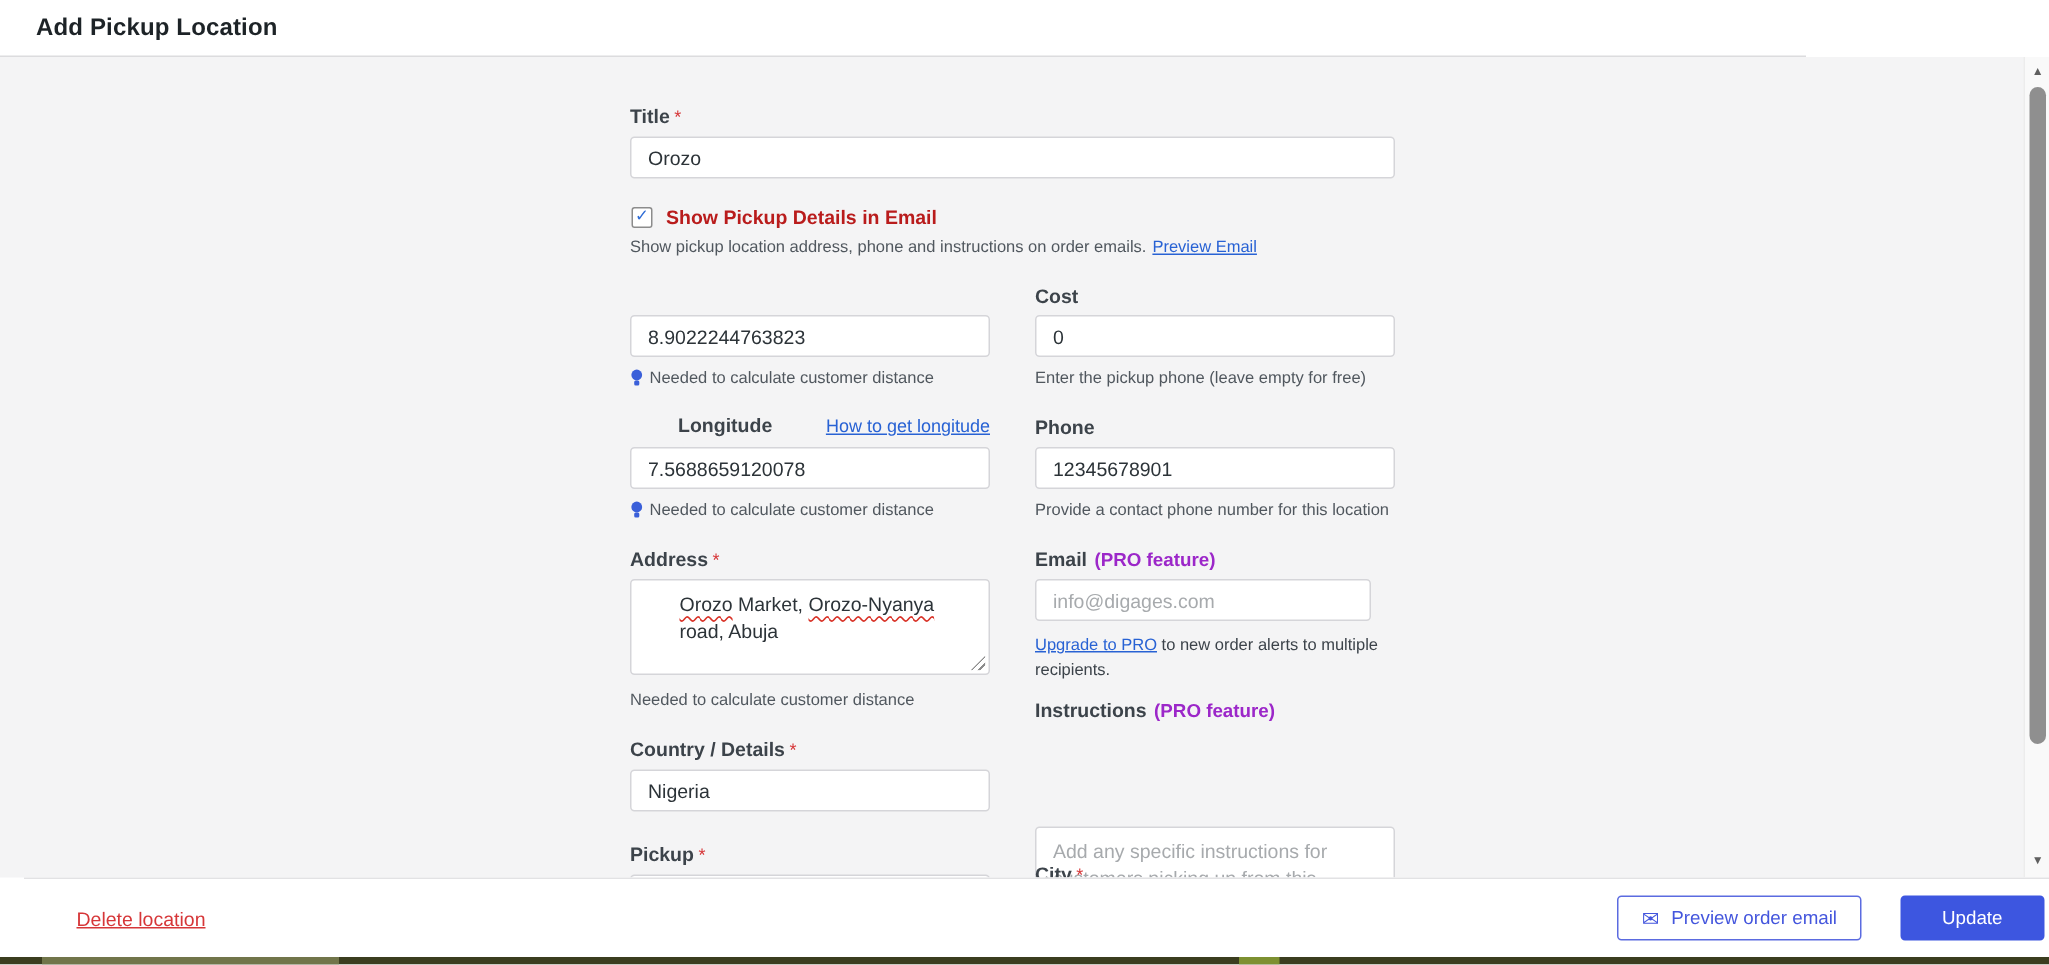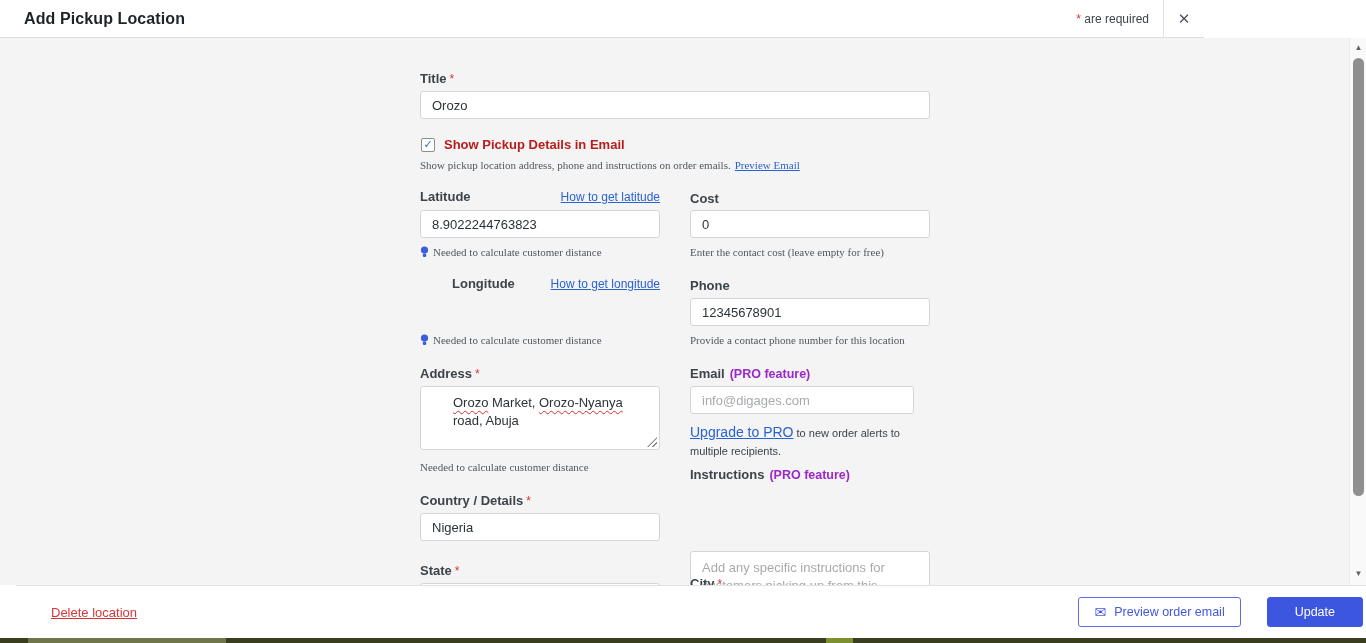--- a/index.html
+++ b/index.html
@@ -25,21 +25,21 @@
   .lbl { font-size:13px; font-weight:700; color:#3c434a; }
   .req-star { color:#d63638; font-size:12px; margin-left:3px; }
   .pro { color:#9c27c9; font-size:12.5px; font-weight:700; margin-left:5px; }
   .lblrow { display:flex; justify-content:space-between; align-items:baseline; }
   .lnk { color:#2862d4; text-decoration:underline; cursor:pointer; }
   .lnk.sm { font-size:12px; }
   .inp { height:28px; background:#fff; border:1px solid #d5d5d9; border-radius:3px;
     font-size:13px; color:#2c3338; padding:0 11px; width:100%;
     font-family:"Liberation Sans","DejaVu Sans",sans-serif; }
   .inp::placeholder { color:#a7aaad; opacity:1; }
-  .helper { font-size:11px; color:#50575e; display:flex; gap:4px;font-family:Liberation Serif, serif; }
+  .helper { font-size:11px; color:#50575e; display:flex; gap:4px; }
   .bulb { flex:0 0 auto; }
   .chkrow { display:flex; align-items:center; gap:9px; }
   .chk { width:14px; height:14px; background:#fff; border:1px solid #8c8c8c; border-radius:2px;
     display:inline-flex; align-items:center; justify-content:center; cursor:pointer;
     color:#2e6cd6; font-size:11px; font-weight:700; line-height:1; }
   .chklabel { font-size:13px; font-weight:700; color:#b91c1c; cursor:pointer; }
   .textarea { position:relative; background:#fff; border:1px solid #d5d5d9; border-radius:3px;
     font-size:13px; color:#2c3338; padding:7px 11px; cursor:text; }
   .textarea .ph { color:#a7aaad; line-height:1.4; display:block; }
   .ta-text { line-height:1.4; }
@@ -78,70 +78,62 @@
   .strip .seg1 { position:absolute; left:28px; top:0; width:198px; height:5px; background:#71754a; }
   .strip .seg2 { position:absolute; left:826px; top:0; width:27px; height:5px; background:#7d9031; }
 </style>
 </head>
 <body>
 
 <div class="modal">
 
   <div class="hdr">
     <h1>Add Pickup Location</h1>
-    <div class="hdr-right">
-      <span class="req-note"><span class="req">*</span><span> are required</span></span>
-      <span class="hdr-divider"></span>
-      <button class="close-btn">✕</button>
-    </div>
   </div>
 
   <div class="content">
 
     <div class="f" style="left:420px; top:31px;">
       <span class="lbl">Title</span><span class="req-star">*</span>
     </div>
     <input class="f inp" style="left: 420px; top: 53px; width: 510px;" value="Orozo">
 
     <div class="f chkrow" style="left:421px; top:99px;">
       <span class="chk">✓</span>
       <span class="chklabel">Show Pickup Details in Email</span>
     </div>
     <div class="f helper" style="left:420px; top:121px;">
       <span>Show pickup location address, phone and instructions on order emails.</span>
       <a class="lnk" style="font-size:11px;">Preview Email</a>
     </div>
 
-    <div class="f lblrow" style="left:420px; top:151px; width:240px;">
-      <span class="lbl">Latitude</span>
-      <a class="lnk sm">How to get latitude</a>
-    </div>
     <div class="f" style="left:690px; top:151px;">
       <span class="lbl">Cost</span>
     </div>
     <input class="f inp" style="left: 420px; top: 172px; width: 240px;" value="8.9022244763823">
     <input class="f inp" style="left: 690px; top: 172px; width: 240px;" value="0">
     <div class="f helper" style="left:420px; top:208px;">
       <svg class="bulb" width="9" height="12" viewBox="0 0 9 12">
           <circle cx="4.5" cy="4" r="3.6" fill="#3a5fd9"></circle>
           <rect x="2.8" y="7.6" width="3.4" height="3.4" rx="1" fill="#3a5fd9"></rect>
         </svg>
       <span>Needed to calculate customer distance</span>
     </div>
     <div class="f helper" style="left:690px; top:208px;">
-      <span>Enter the contact cost (leave empty for free)</span>
+      <span>Enter the pickup phone (leave empty for free)</span>
     </div>
 
     <div class="f lblrow" style="left:420px; top:238px; width:240px;padding-left:32px;">
       <span class="lbl">Longitude</span>
       <a class="lnk sm">How to get longitude</a>
     </div>
     <div class="f" style="left:690px; top:238px;">
       <span class="lbl">Phone</span>
     </div>
+    <input class="f inp" style="left: 420px; top: 260px; width: 240px;" value="7.5688659120078">
     <input class="f inp" style="left: 690px; top: 260px; width: 240px;" value="12345678901">
     <div class="f helper" style="left:420px; top:296px;">
       <svg class="bulb" width="9" height="12" viewBox="0 0 9 12">
           <circle cx="4.5" cy="4" r="3.6" fill="#3a5fd9"></circle>
           <rect x="2.8" y="7.6" width="3.4" height="3.4" rx="1" fill="#3a5fd9"></rect>
         </svg>
       <span>Needed to calculate customer distance</span>
     </div>
     <div class="f helper" style="left:690px; top:296px;">
       <span>Provide a contact phone number for this location</span>
@@ -152,41 +144,41 @@
     </div>
     <div class="f" style="left:690px; top:326px;">
       <span class="lbl">Email</span><span class="pro">(PRO feature)</span>
     </div>
     <div class="f textarea" style="left:420px; top:348px; width:240px; height:64px;padding-left:32px;">
       <div class="ta-text"><span class="wavy">Orozo</span><span> Market, </span><span class="wavy">Orozo-Nyanya</span><span> road, Abuja</span></div>
       <span class="rh"></span>
     </div>
     <input class="f inp" style="left: 690px; top: 348px; width: 224px;" placeholder="info@digages.com">
     <div class="f upgrade" style="left:690px; top:384px; width:240px;">
-      <a class="lnk" style="font-size:14px;">Upgrade to PRO</a><span> to new order alerts to multiple recipients.</span>
+      <a class="lnk" style="font-size:11px;">Upgrade to PRO</a><span> to new order alerts to multiple recipients.</span>
     </div>
     <div class="f helper" style="left:420px; top:423px;">
       <span>Needed to calculate customer distance</span>
     </div>
 
     <div class="f" style="left:690px; top:427px;">
       <span class="lbl">Instructions</span><span class="pro">(PRO feature)</span>
     </div>
     <div class="f textarea" style="left:690px; top:449px; width:240px; height:64px;">
       <span class="ph">Add any specific instructions for customers picking up from this location</span>
 
     </div>
 
     <div class="f" style="left:420px; top:453px;">
       <span class="lbl">Country / Details</span><span class="req-star">*</span>
     </div>
     <input class="f inp" style="left: 420px; top: 475px; width: 240px;" value="Nigeria">
 
     <div class="f" style="left:420px; top:523px;">
-      <span class="lbl">State</span><span class="req-star">*</span>
+      <span class="lbl">Pickup</span><span class="req-star">*</span>
     </div>
     <input class="f inp" style="left: 420px; top: 545px; width: 240px;">
     <div class="f" style="left:690px; top:536px;">
       <span class="lbl">City</span><span class="req-star">*</span>
     </div>
 
     <div class="sb">
       <span class="arrow up">▲</span>
       <div class="thumb"></div>
       <span class="arrow down">▼</span>

